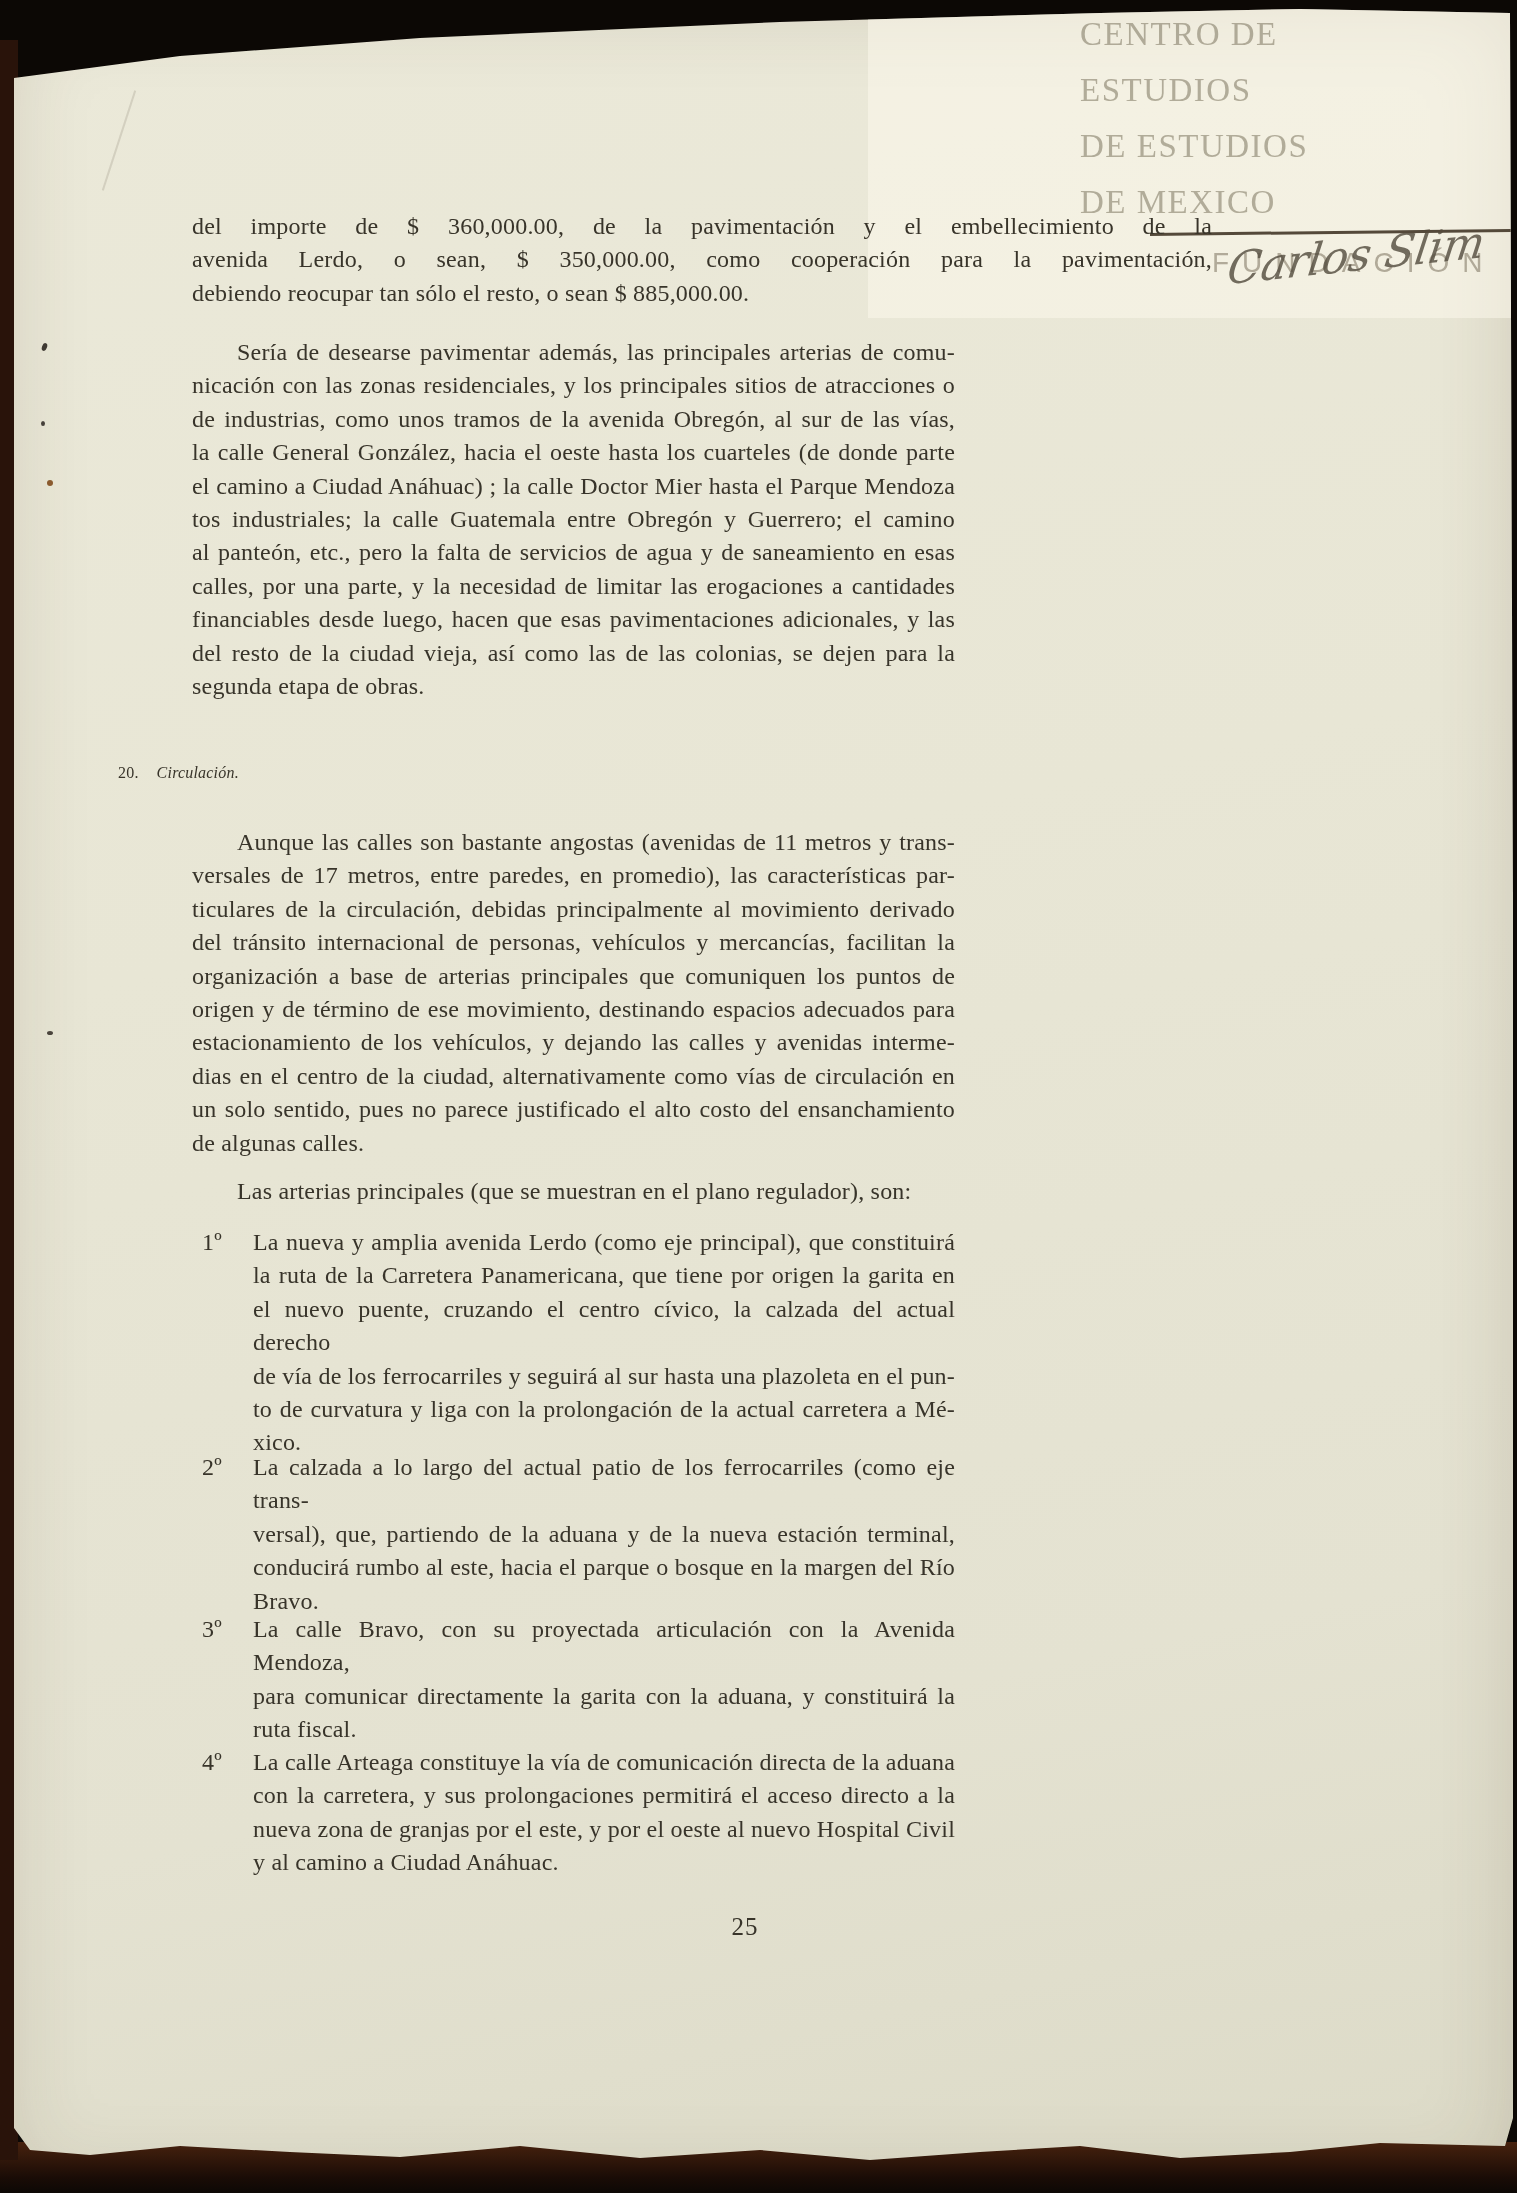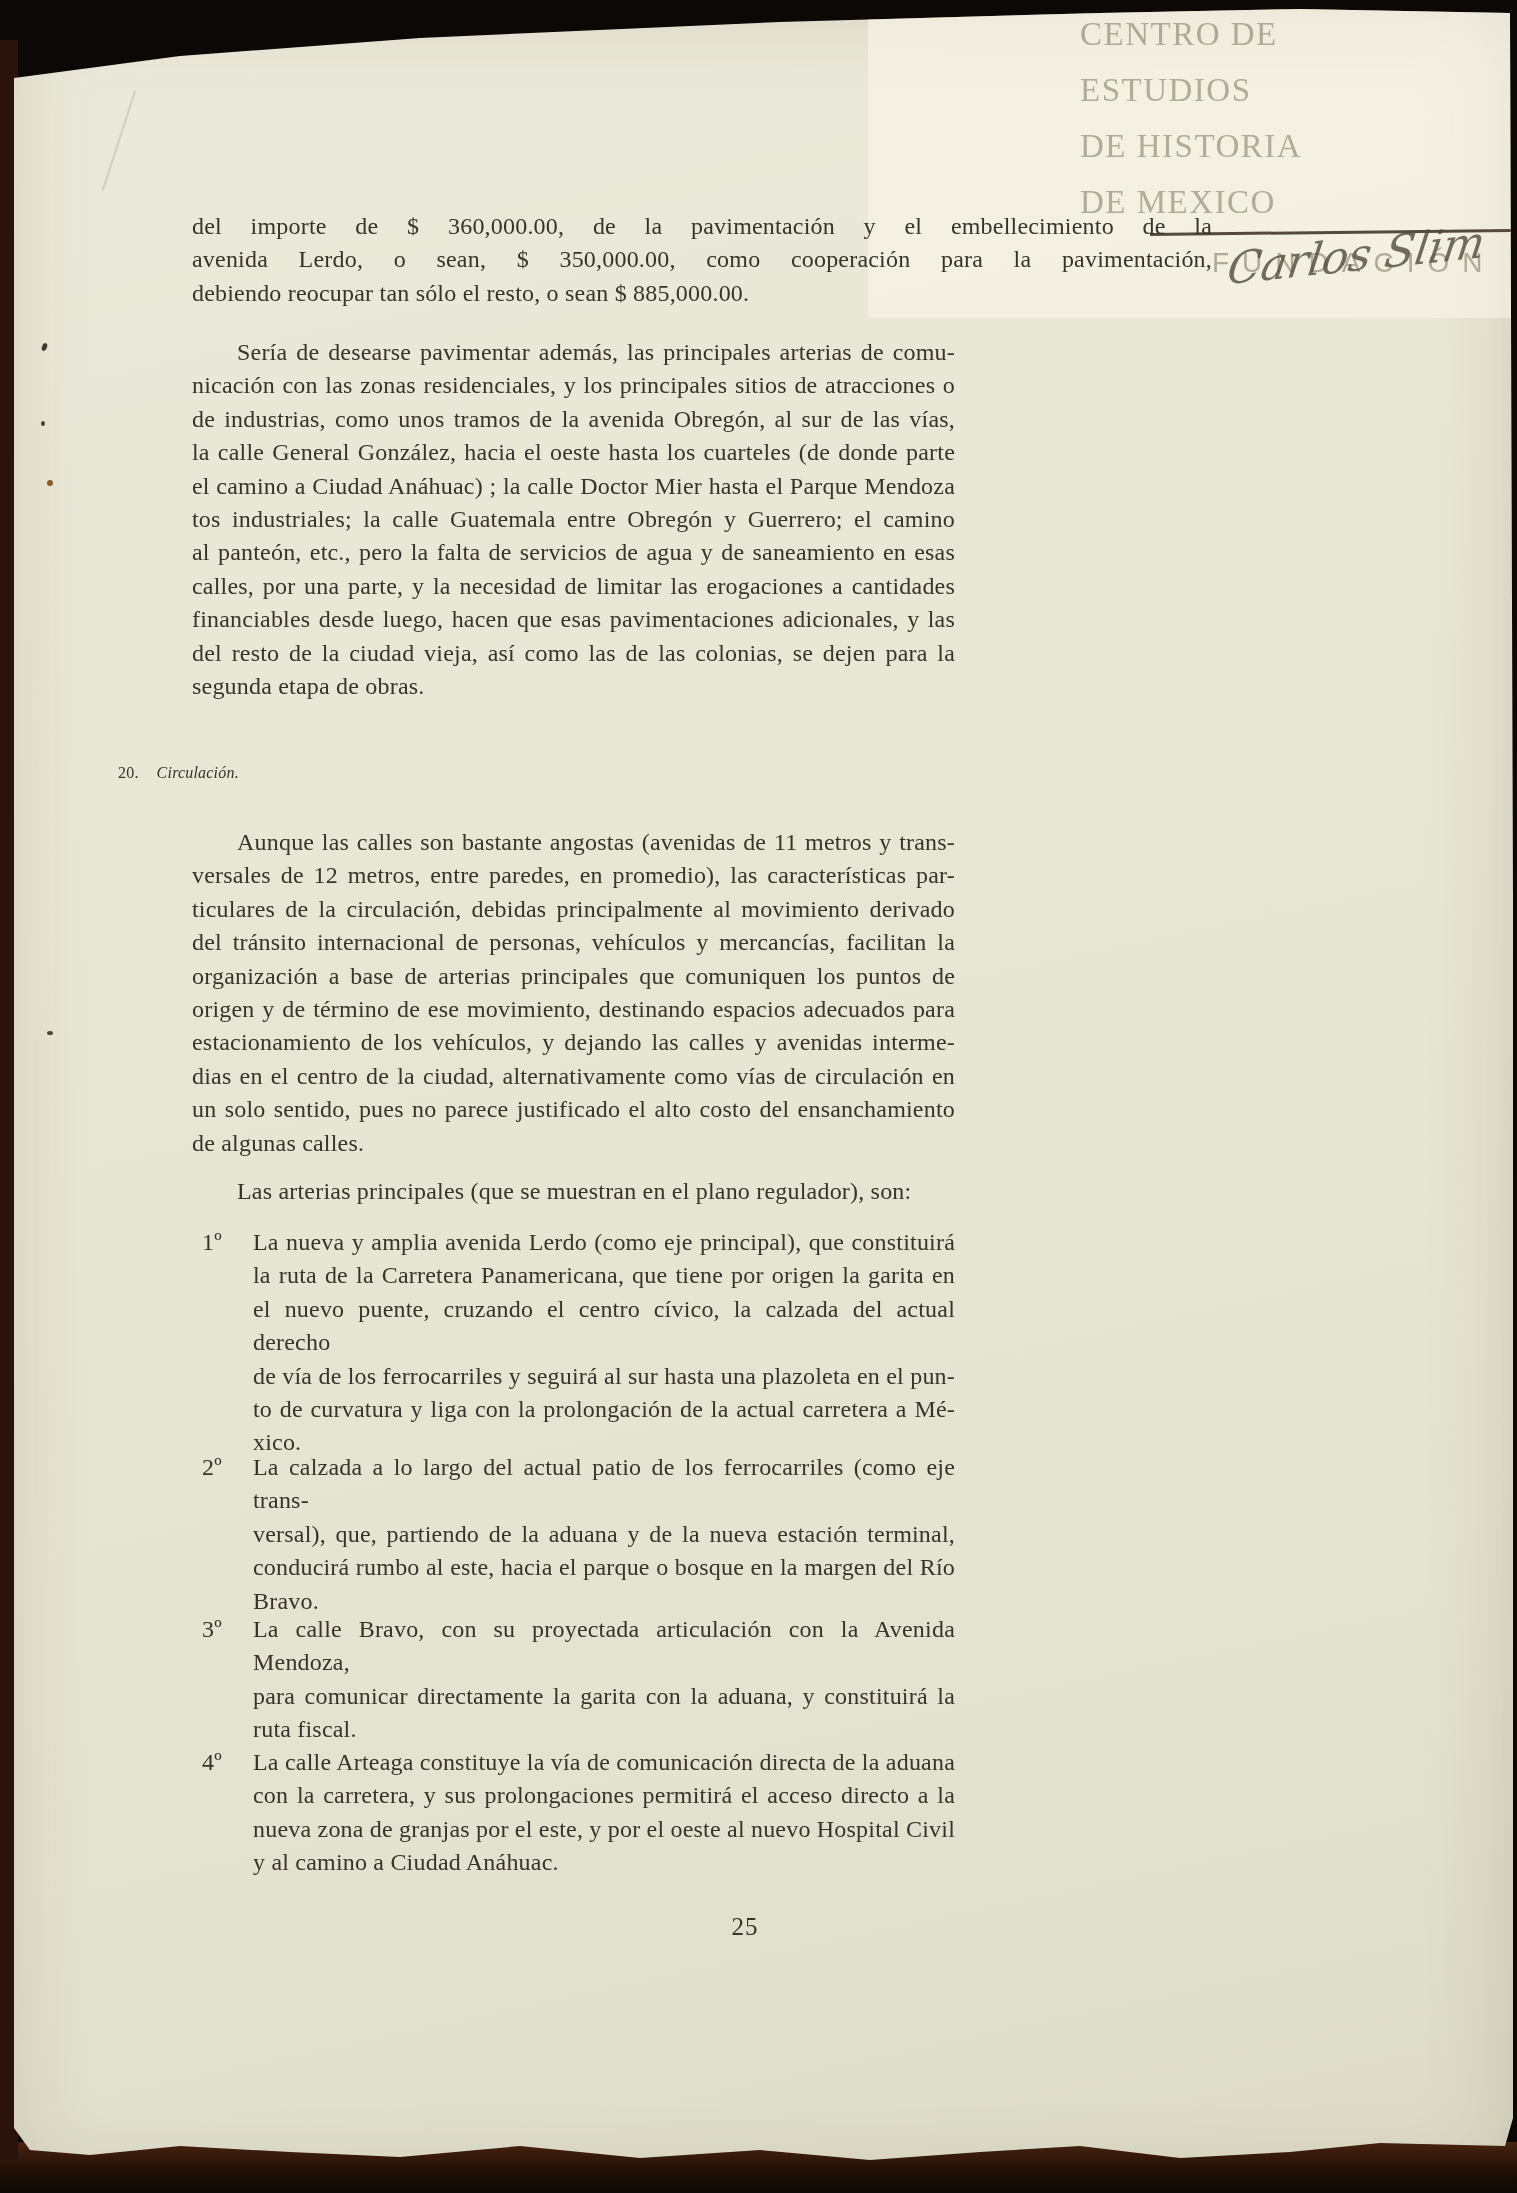--- a/index.html
+++ b/index.html
@@ -65,21 +65,21 @@
 <body>
 
 <div class="bstrip"></div>
 <div class="lstrip"></div>
 
 <div class="paper">
   <div class="wm-patch"></div>
   <div class="wm-center">
       <div>CENTRO DE</div>
       <div>ESTUDIOS</div>
-      <div>DE HISTORIA</div>
+      <div>DE ESTUDIOS</div>
       <div>DE MEXICO</div>
     </div>
   <div class="wm-fund">FUNDACIÓN</div>
   <div class="wm-sign">Carlos Slim</div>
   <div class="pencil"></div>
   <div class="crease"></div>
 
   <div class="speck sp1"></div>
   <div class="speck sp2"></div>
   <div class="speck sp3"></div>
@@ -103,21 +103,21 @@
         <div class="ln">financiables desde luego, hacen que esas pavimentaciones adicionales, y las</div>
         <div class="ln">del resto de la ciudad vieja, así como las de las colonias, se dejen para la</div>
         <div class="ln last">segunda etapa de obras.</div>
       </div>
       <div class="block head" style="top: 756px;">
         <span class="num">20.</span>
         <span class="ttl">Circulación.</span>
       </div>
       <div class="block indent" style="top: 826px;">
         <div class="ln">Aunque las calles son bastante angostas (avenidas de 11 metros y trans-</div>
-        <div class="ln">versales de 12 metros, entre paredes, en promedio), las características par-</div>
+        <div class="ln">versales de 17 metros, entre paredes, en promedio), las características par-</div>
         <div class="ln">ticulares de la circulación, debidas principalmente al movimiento derivado</div>
         <div class="ln">del tránsito internacional de personas, vehículos y mercancías, facilitan la</div>
         <div class="ln">organización a base de arterias principales que comuniquen los puntos de</div>
         <div class="ln">origen y de término de ese movimiento, destinando espacios adecuados para</div>
         <div class="ln">estacionamiento de los vehículos, y dejando las calles y avenidas interme-</div>
         <div class="ln">dias en el centro de la ciudad, alternativamente como vías de circulación en</div>
         <div class="ln">un solo sentido, pues no parece justificado el alto costo del ensanchamiento</div>
         <div class="ln last">de algunas calles.</div>
       </div>
       <div class="block indent" style="top: 1175px;">

